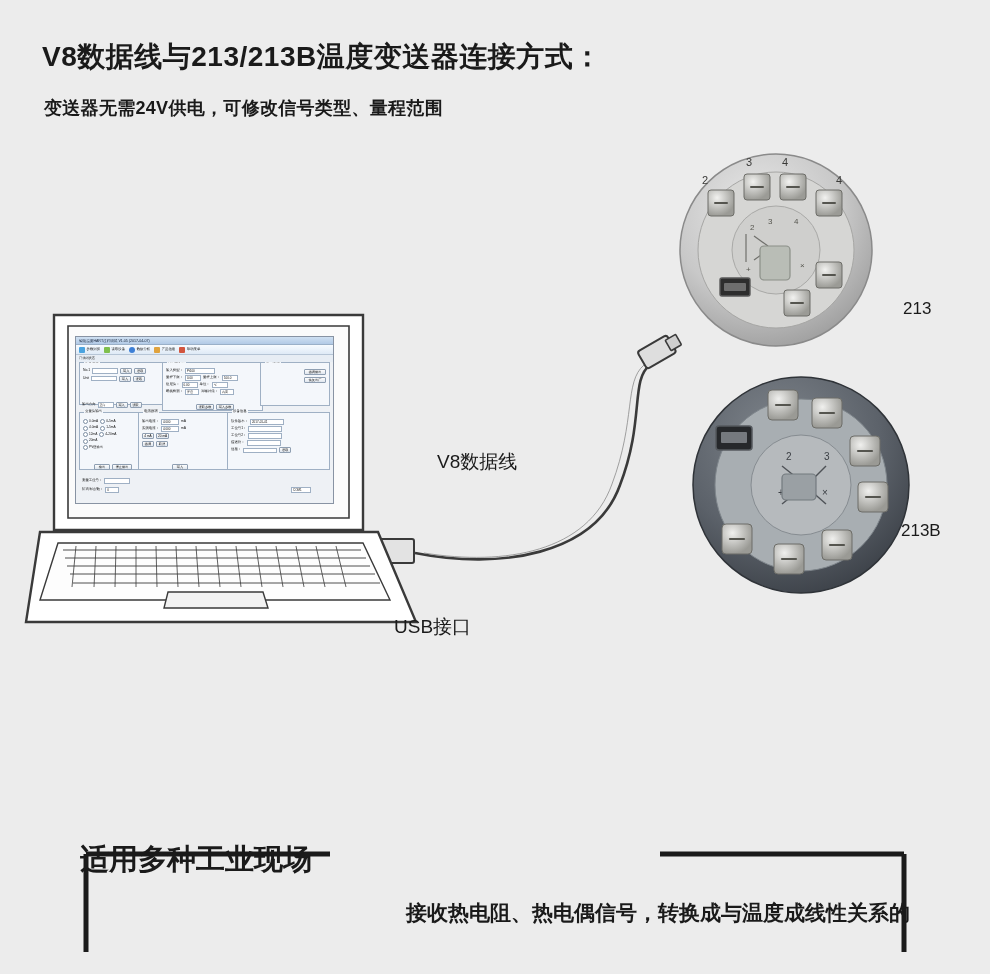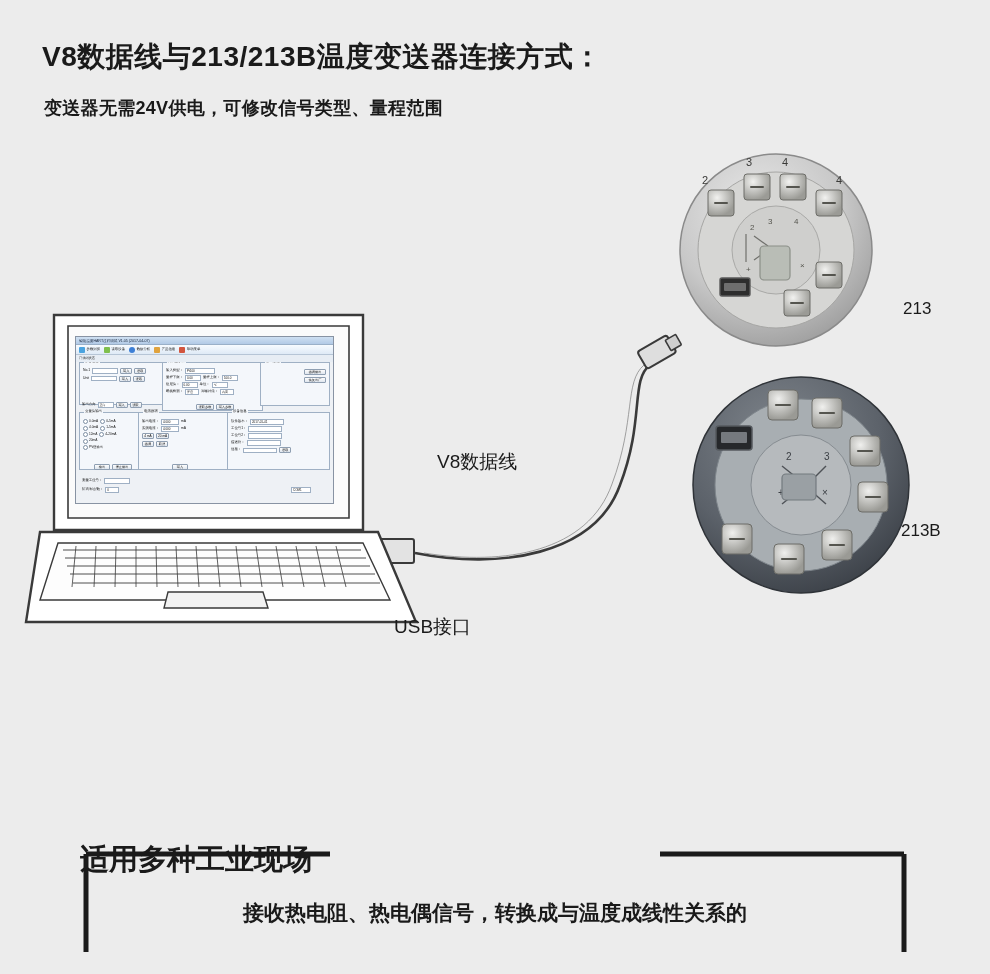--- a/index.html
+++ b/index.html
@@ -163,21 +163,21 @@
     left: 0; right: 0;
     top: 0;
     text-align: left;
     font-size: 29px;
     font-weight: bold;
   }
   .banner-sub {
     position: absolute;
     left: 0; right: 0;
     top: 58px;
-    text-align: center;
+    text-align: right;
     font-size: 21px;
     font-weight: bold;
     line-height: 1.45;
   }
 </style>
 </head>
 <body>
 
 <div class="page">
 

